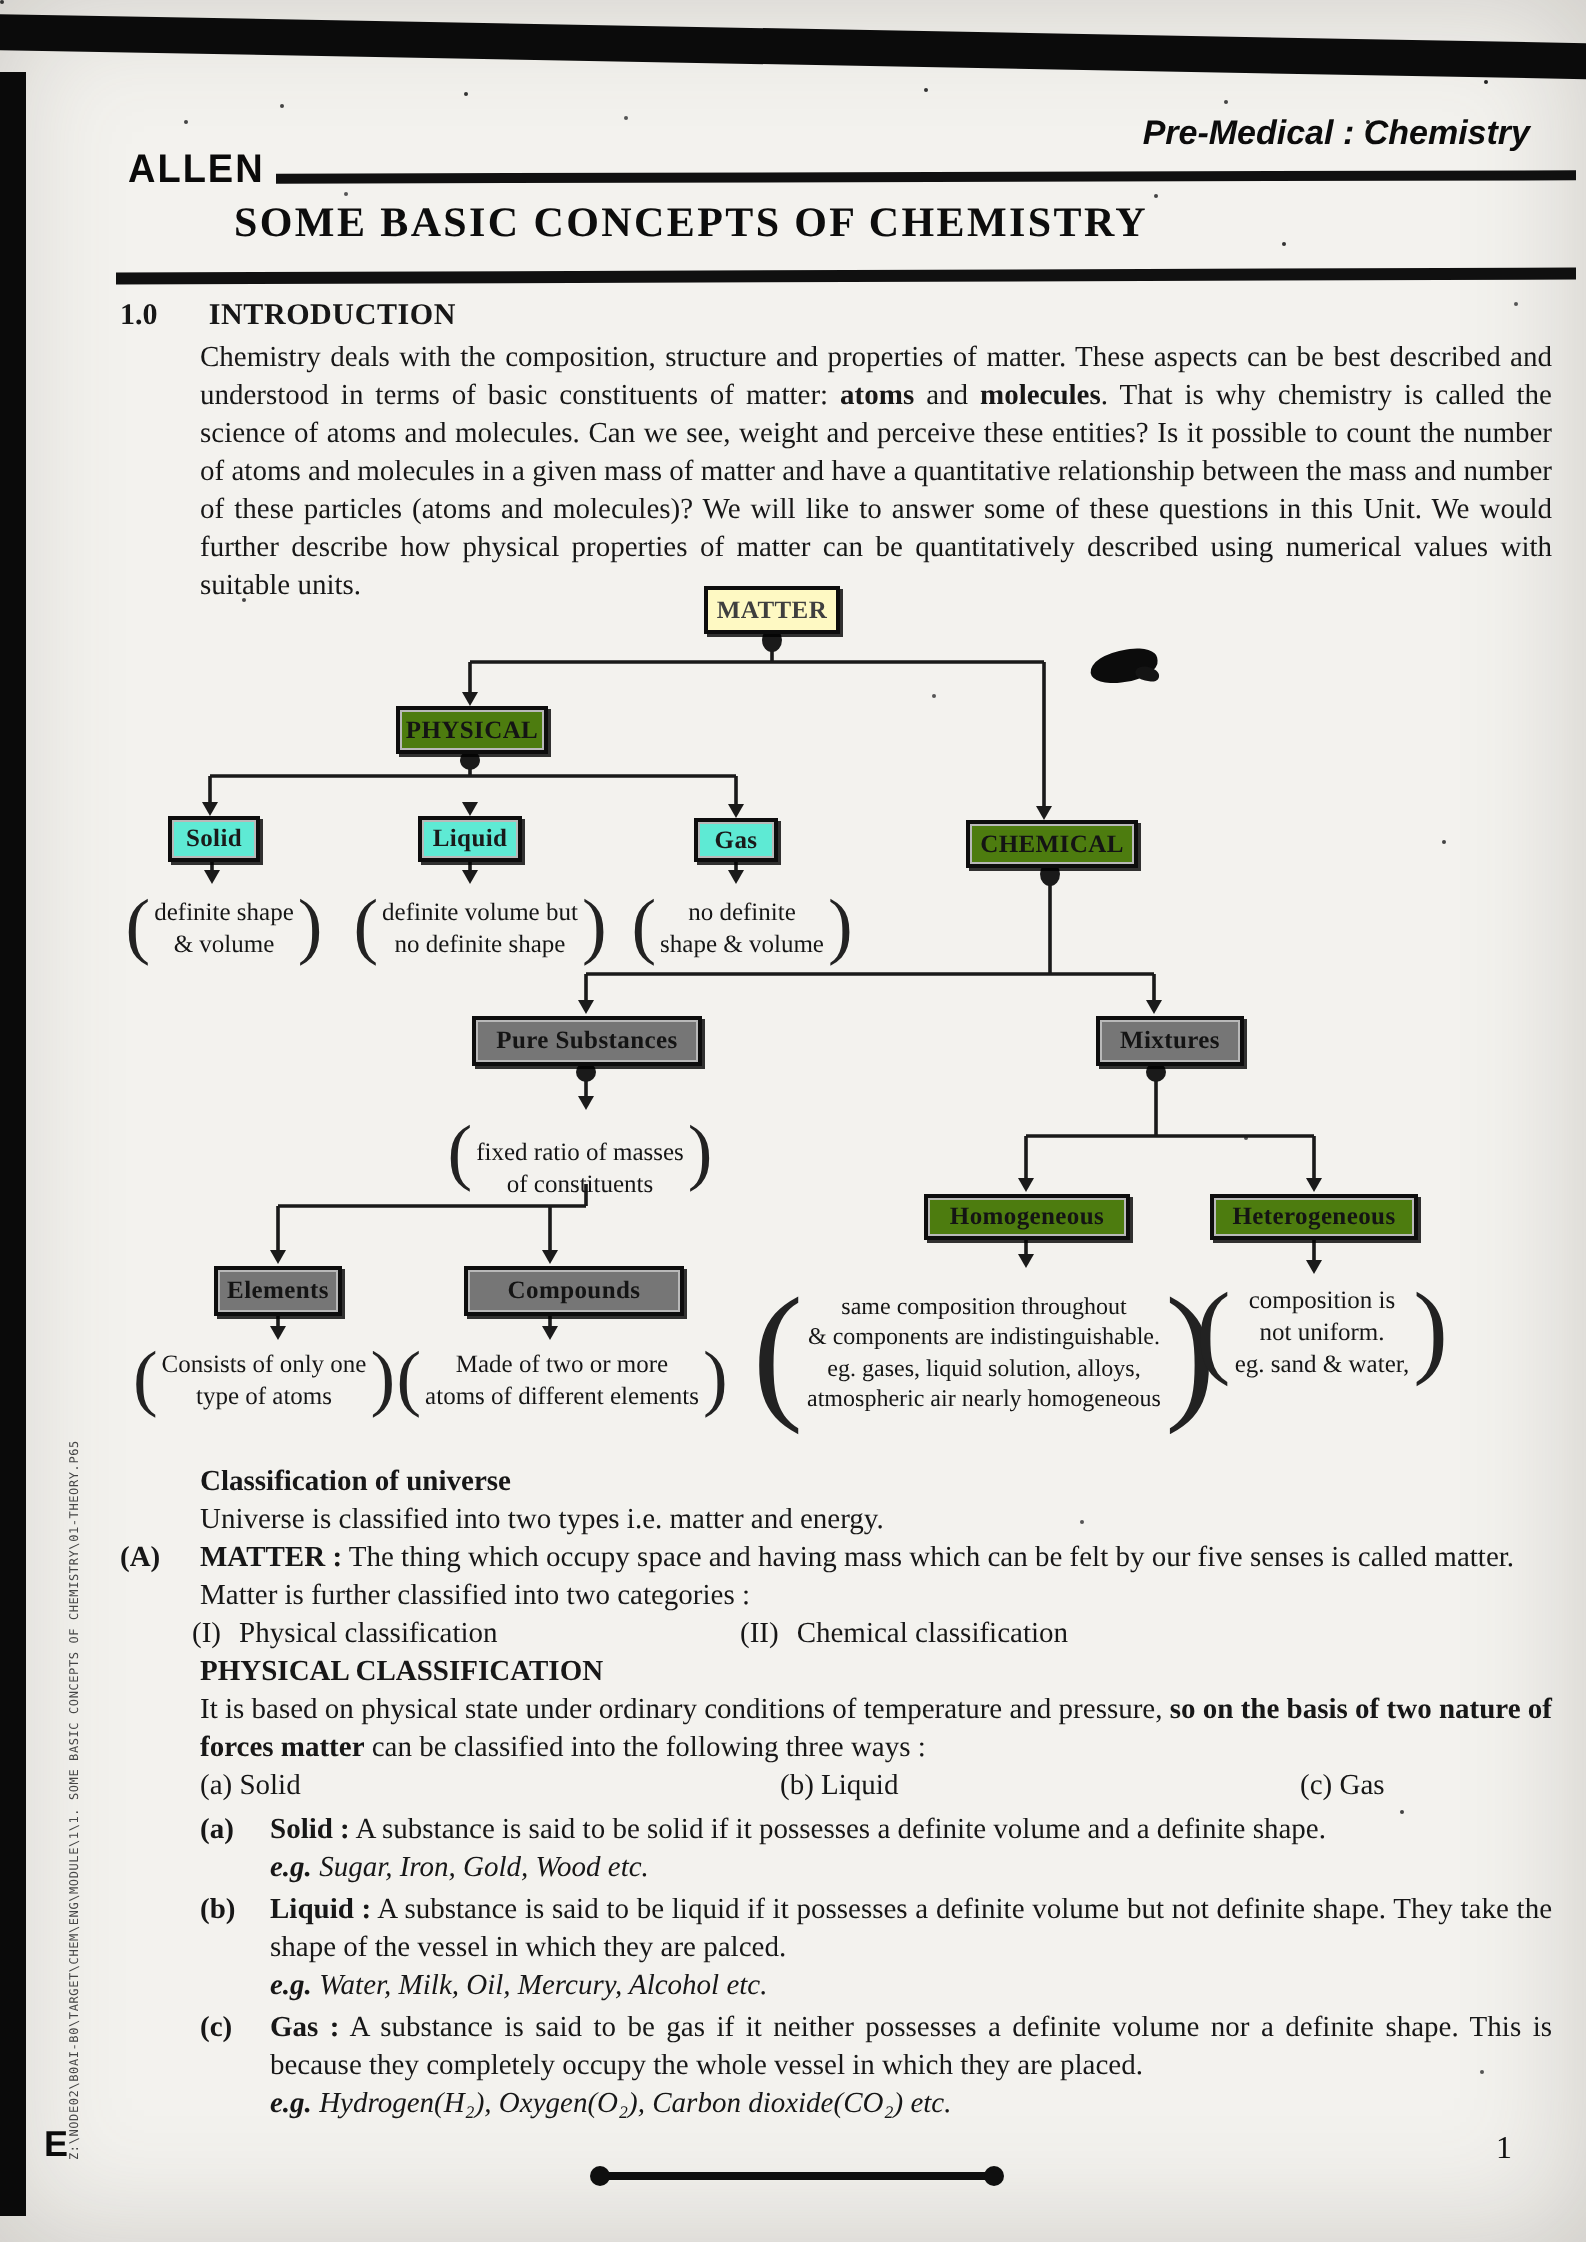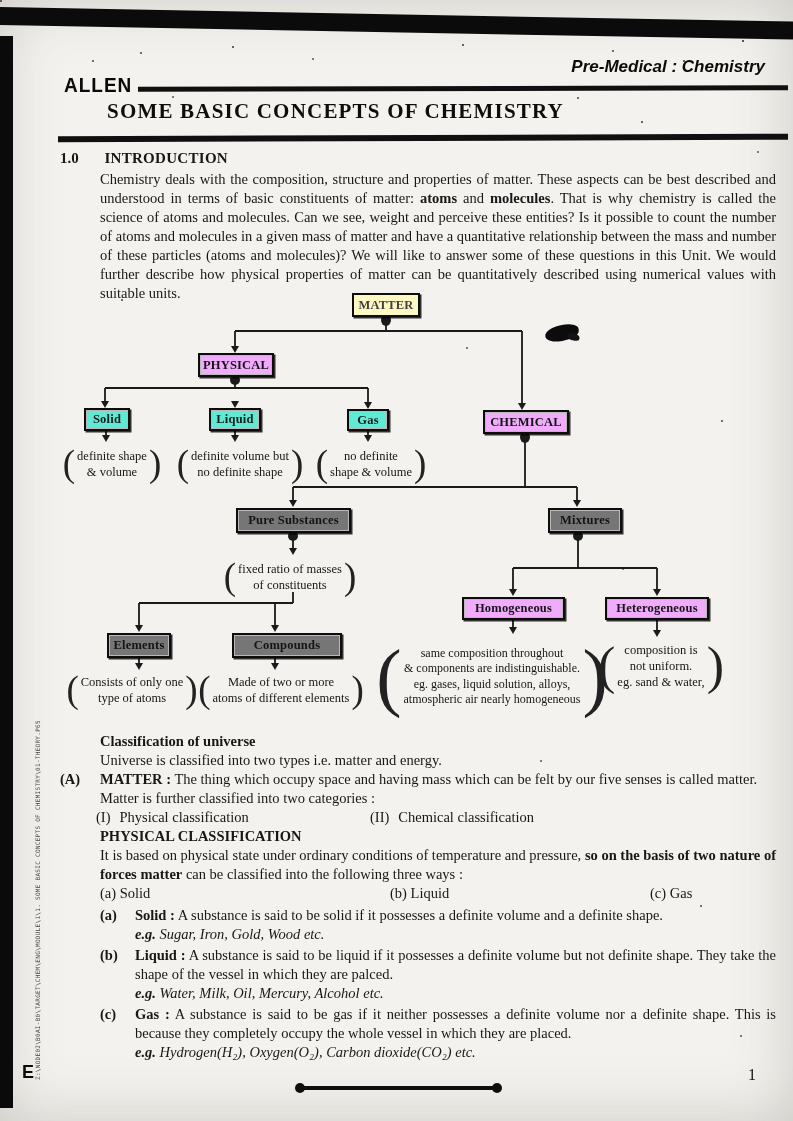--- a/index.html
+++ b/index.html
@@ -20,31 +20,31 @@
   .ink-blob::after{content:"";position:absolute;left:22px;top:10px;width:12px;height:7px;
             background:#141414;border-radius:50% 60% 40% 50%;transform:rotate(18deg);}
   
   .brand{position:absolute;left:64px;top:75px;font-family:"Liberation Sans",sans-serif;
          font-weight:bold;font-size:19px;letter-spacing:1px;color:#0a0a0a;transform:scaleY(1.05);}
   .rule1{position:absolute;left:138px;top:86px;width:650px;height:5px;background:#101010;transform:rotate(-.15deg);}
   .rule2{position:absolute;left:58px;top:135px;width:730px;height:6px;background:#101010;transform:rotate(-.2deg);}
   .edition{position:absolute;right:28px;top:57px;font-family:"Liberation Sans",sans-serif;
            font-weight:bold;font-style:italic;font-size:17px;color:#0c0c0c;}
   .title{position:absolute;left:0;top:99px;width:671px;margin:0;text-align:center;
-         font-size:21px;font-weight:bold;letter-spacing:1.2px;color:#0d0d0d;}
+         font-size:21px;font-weight:bold;letter-spacing:1.2px;color:#0d0d0d;padding-left:10px;}
   
   .intro{position:absolute;left:60px;top:149px;width:716px;font-size:14.5px;line-height:19px;}
   .secnum{font-weight:bold;font-size:15px;}
   .sechead{font-weight:bold;font-size:15px;margin-left:22px;letter-spacing:.3px;}
   .intro p{margin:2px 0 0 40px;text-align:justify;}
   .b{font-weight:bold;}
   
   .flow-svg{position:absolute;left:0;top:0;width:793px;height:1121px;pointer-events:none;}
   .fbox{position:absolute;display:flex;align-items:center;justify-content:center;box-sizing:border-box;
-        background:#f0abfc;border:2px solid #0d0d0d;box-shadow:1.5px 1.5px 0 rgba(0,0,0,.8),inset 0 0 0 1px #b9b9b9;
+        background:#4d7c0f;border:2px solid #0d0d0d;box-shadow:1.5px 1.5px 0 rgba(0,0,0,.8),inset 0 0 0 1px #b9b9b9;
         font-weight:bold;font-size:12.5px;color:#141414;text-align:center;letter-spacing:.2px;}
   .fbox.vdark{background:#fef9c3;color:#3f3f3f;box-shadow:1.5px 1.5px 0 rgba(0,0,0,.8);}
   .fbox.dark{background:#5eead4;color:#1a1a1a;}
   .fbox.mid{background:#767676;}
   .pdesc{position:absolute;display:flex;align-items:center;transform:translateX(-50%);
          font-size:12.5px;line-height:1.28;text-align:center;color:#161616;}
   .pdesc .pt{white-space:pre-line;padding:0 2px;}
   .pdesc::before{content:"(";}
   .pdesc::after{content:")";}
   .pdesc::before,.pdesc::after{font-weight:400;color:#222;font-family:"Liberation Serif",serif;}
@@ -159,21 +159,21 @@
 &amp; volume</span>
     </div>
   <div class="pdesc p2" style="left:240px;top:440px;">
       <span class="pt">definite volume but
 no definite shape</span>
     </div>
   <div class="pdesc p2" style="left:371px;top:440px;">
       <span class="pt">no definite
 shape &amp; volume</span>
     </div>
-  <div class="pdesc p2" style="left:290px;top:553px;">
+  <div class="pdesc p2" style="left:290px;top:553px;align-items:flex-end;">
       <span class="pt">fixed ratio of masses
 of constituents</span>
     </div>
   <div class="pdesc p2" style="left:132px;top:666px;">
       <span class="pt">Consists of only one
 type of atoms</span>
     </div>
   <div class="pdesc p2" style="left:281px;top:666px;">
       <span class="pt">Made of two or more
 atoms of different elements</span>

